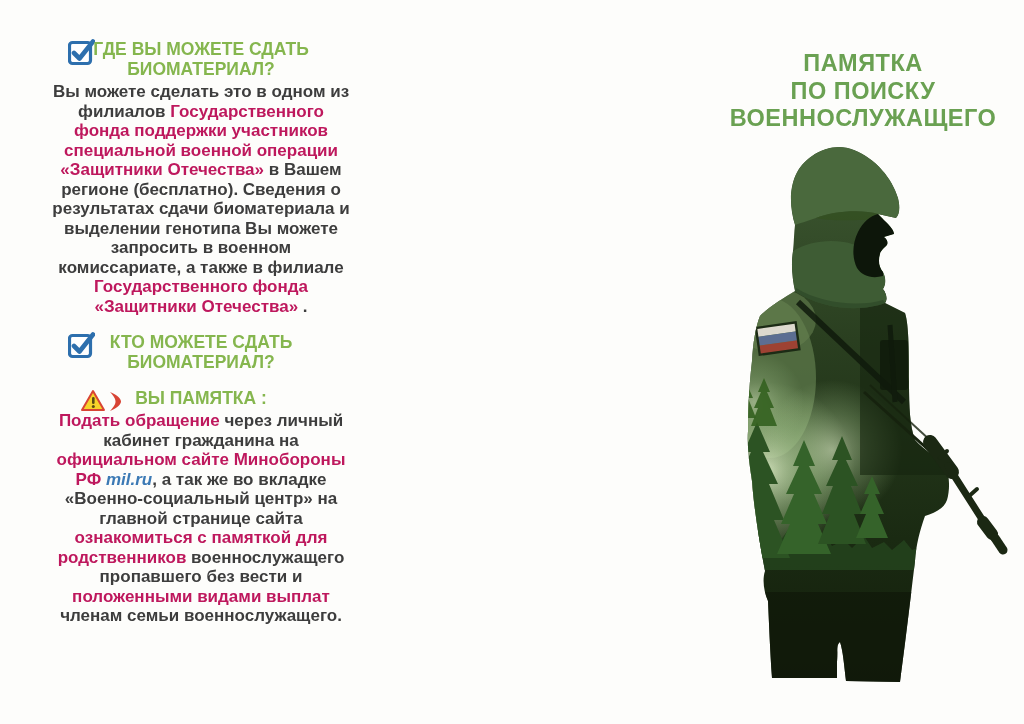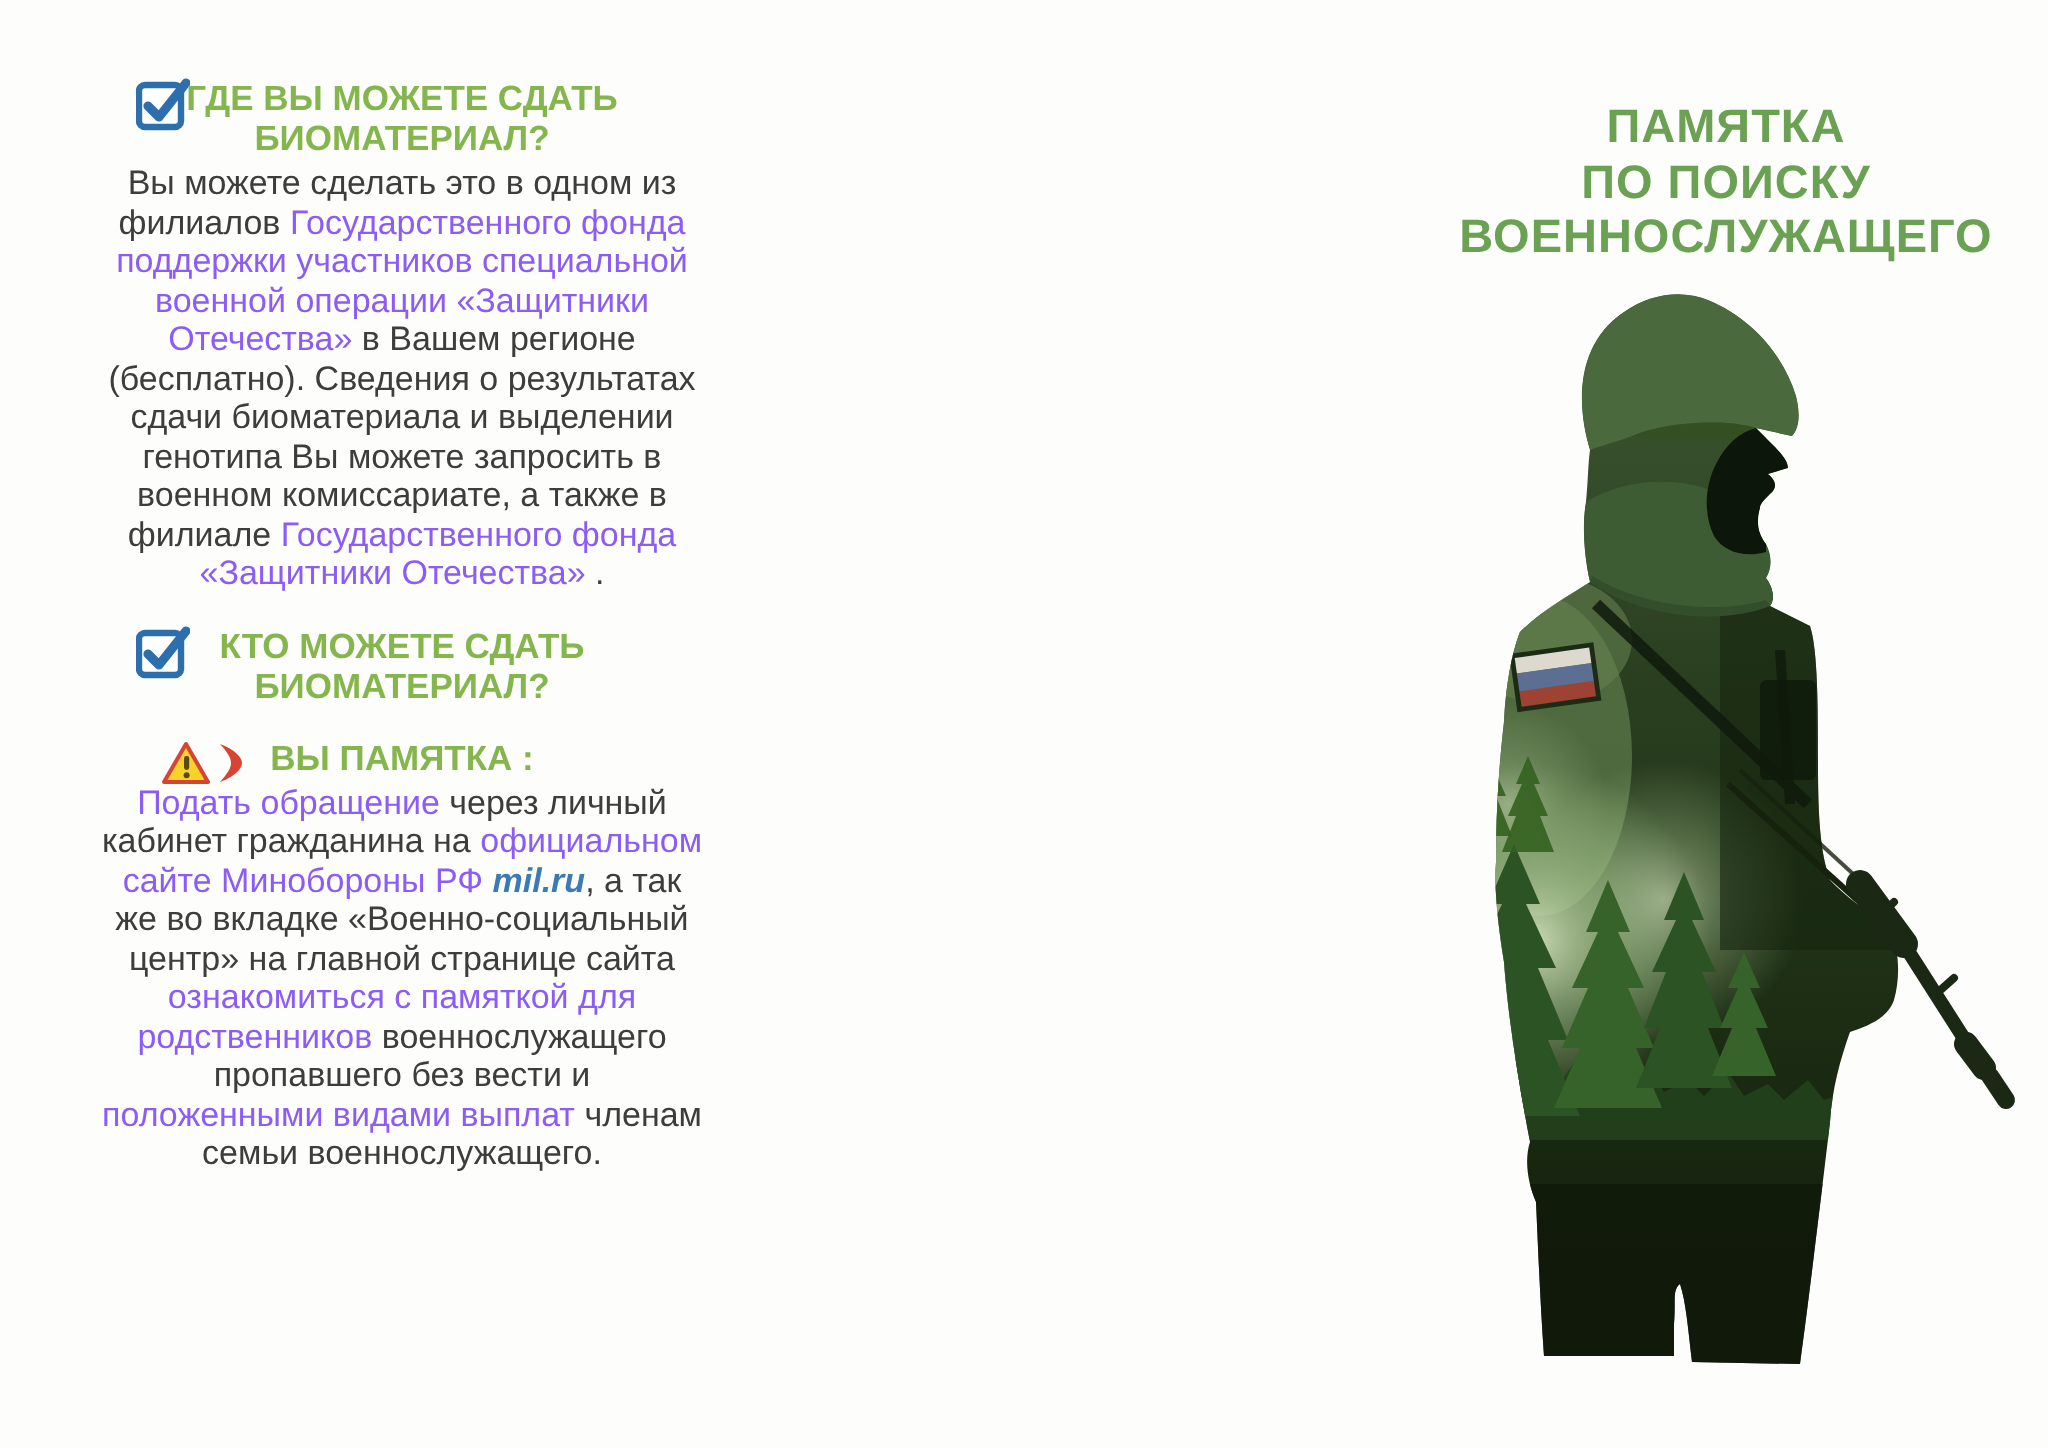--- a/index.html
+++ b/index.html
@@ -15,22 +15,22 @@
   }
   .section{position:relative;margin-bottom:16px;}
   .sec-heading{
     position:relative;font-weight:bold;font-size:17.5px;line-height:20px;
     color:var(--heading_green,#85b64e);max-width:236px;margin:13px auto 3px;
   }
   .sec-icon{position:absolute;top:0;}
   .icon-check{left:18px;width:27px;height:27px;}
   .icon-warn{left:30px;top:1px;display:flex;align-items:center;gap:3px;}
   .sec-body{font-size:17px;line-height:19.5px;margin:0;color:var(--body_text,#3d3d3d);}
-  .seg-n{font-weight:400;}
-  .seg-b{font-weight:400;color:#8b5cf6;}
+  .seg-n{font-weight:700;}
+  .seg-b{font-weight:700;color:#be185d;}
   .seg-link{color:var(--link_blue,#3c7ab5);font-style:italic;font-weight:700;}
   .right-title{
     position:absolute;left:698px;top:50px;width:330px;text-align:center;
     font-weight:700;font-size:23.5px;line-height:27.5px;letter-spacing:.5px;
     color:var(--title_green,#6aa152);white-space:pre-line;margin:0;
   }
   .soldier{position:absolute;left:712px;top:140px;width:306px;height:570px;}
 </style>
 </head>
 <body>

